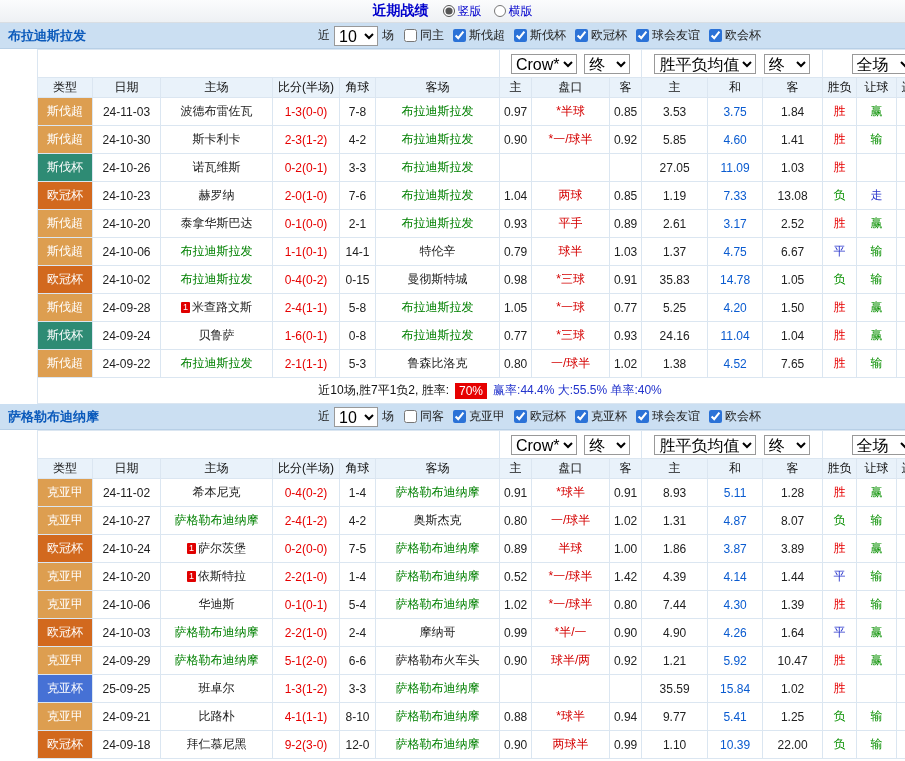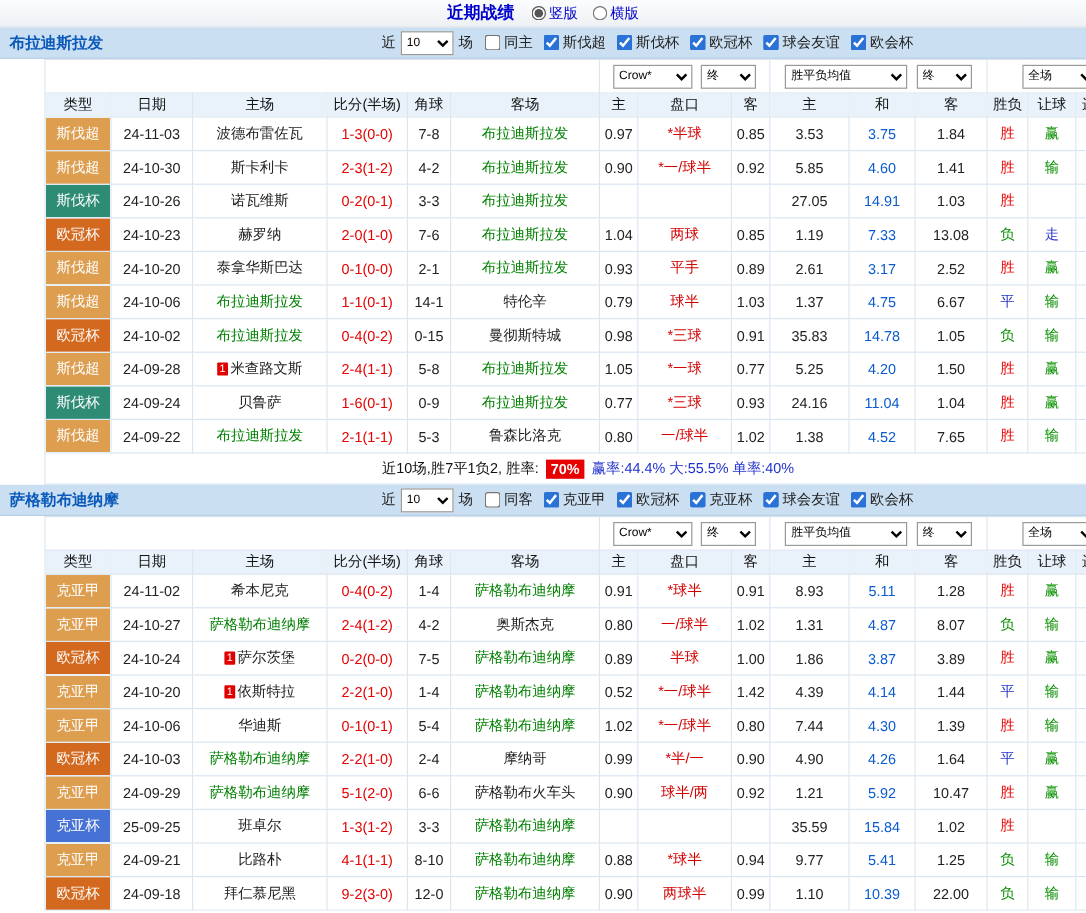--- a/index.html
+++ b/index.html
@@ -38,21 +38,21 @@
     padding: 0 8px;
   }
   .team-heading { color: #0b5abb; font-weight: bold; font-size: 13px; text-decoration: none; }
   .controls { position: absolute; left: 318px; display: flex; align-items: center; gap: 10px; color: #222; }
   .near { display: inline-flex; align-items: center; gap: 4px; }
   .filters { display: inline-flex; align-items: flex-end; gap: 9px; }
   .filters label.cb { display: inline-flex; align-items: center; gap: 3px; cursor: pointer; color: #222; }
 
   select {
     font-family: inherit;
-    font-size: 10px;
+    font-size: 16px;
     height: 20px;
     background: #fff;
     border: 1px solid #999;
   }
   .sel-near { width: 44px; }
   .sel-company { width: 66px; }
   .sel-final { width: 46px; margin-left: 4px; }
   .sel-avg { width: 102px; }
   .sel-scope { width: 62px; }
 
@@ -84,21 +84,21 @@
     width: 9px;
     border-radius: 1px;
     margin-right: 2px;
     vertical-align: 1px;
   }
 
   
   tfoot td { height: 26px; background: #fff; }
   .summary { display: flex; align-items: center; justify-content: center; gap: 6px; }
   .summary .prefix { color: #111; }
-  .rate-badge { background: #e60000; color: #fff; font-weight: bold; padding: 1px 4px; }
+  .rate-badge { background: #e60000; color: #fff; font-weight: normal; padding: 1px 4px; }
   .stats { color: #2233cc; }
 </style>
 </head>
 <body>
 
 <div class="topbar">
   <span class="topbar-title">近期战绩</span>
   <span class="radio-group">
       <label>
         <input type="radio" name="viewmode" checked="" style="">
@@ -238,21 +238,21 @@
           <td class="type-cell" style="background: rgb(46, 139, 116);">斯伐杯</td>
           <td>24-10-26</td>
           <td><span>诺瓦维斯</span></td>
           <td class="score">0-2(0-1)</td>
           <td>3-3</td>
           <td><span class="focal">布拉迪斯拉发</span></td>
           <td></td>
           <td class="hcp"></td>
           <td></td>
           <td>27.05</td>
-          <td class="avg-draw">14.91</td>
+          <td class="avg-draw">11.09</td>
           <td>1.03</td>
           <td style="color: rgb(230, 0, 0);">胜</td>
           <td></td>
           <td></td>
         </tr>
         <tr>
           <td class="type-cell" style="background: rgb(210, 105, 30);">欧冠杯</td>
           <td>24-10-23</td>
           <td><span>赫罗纳</span></td>
           <td class="score">2-0(1-0)</td>
@@ -334,21 +334,21 @@
           <td>1.50</td>
           <td style="color: rgb(230, 0, 0);">胜</td>
           <td style="color: rgb(8, 144, 0);">赢</td>
           <td style="color: rgb(230, 0, 0);">大</td>
         </tr>
         <tr>
           <td class="type-cell" style="background: rgb(46, 139, 116);">斯伐杯</td>
           <td>24-09-24</td>
           <td><span>贝鲁萨</span></td>
           <td class="score">1-6(0-1)</td>
-          <td>0-9</td>
+          <td>0-8</td>
           <td><span class="focal">布拉迪斯拉发</span></td>
           <td>0.77</td>
           <td class="hcp">*三球</td>
           <td>0.93</td>
           <td>24.16</td>
           <td class="avg-draw">11.04</td>
           <td>1.04</td>
           <td style="color: rgb(230, 0, 0);">胜</td>
           <td style="color: rgb(8, 144, 0);">赢</td>
           <td style="color: rgb(230, 0, 0);">大</td>

